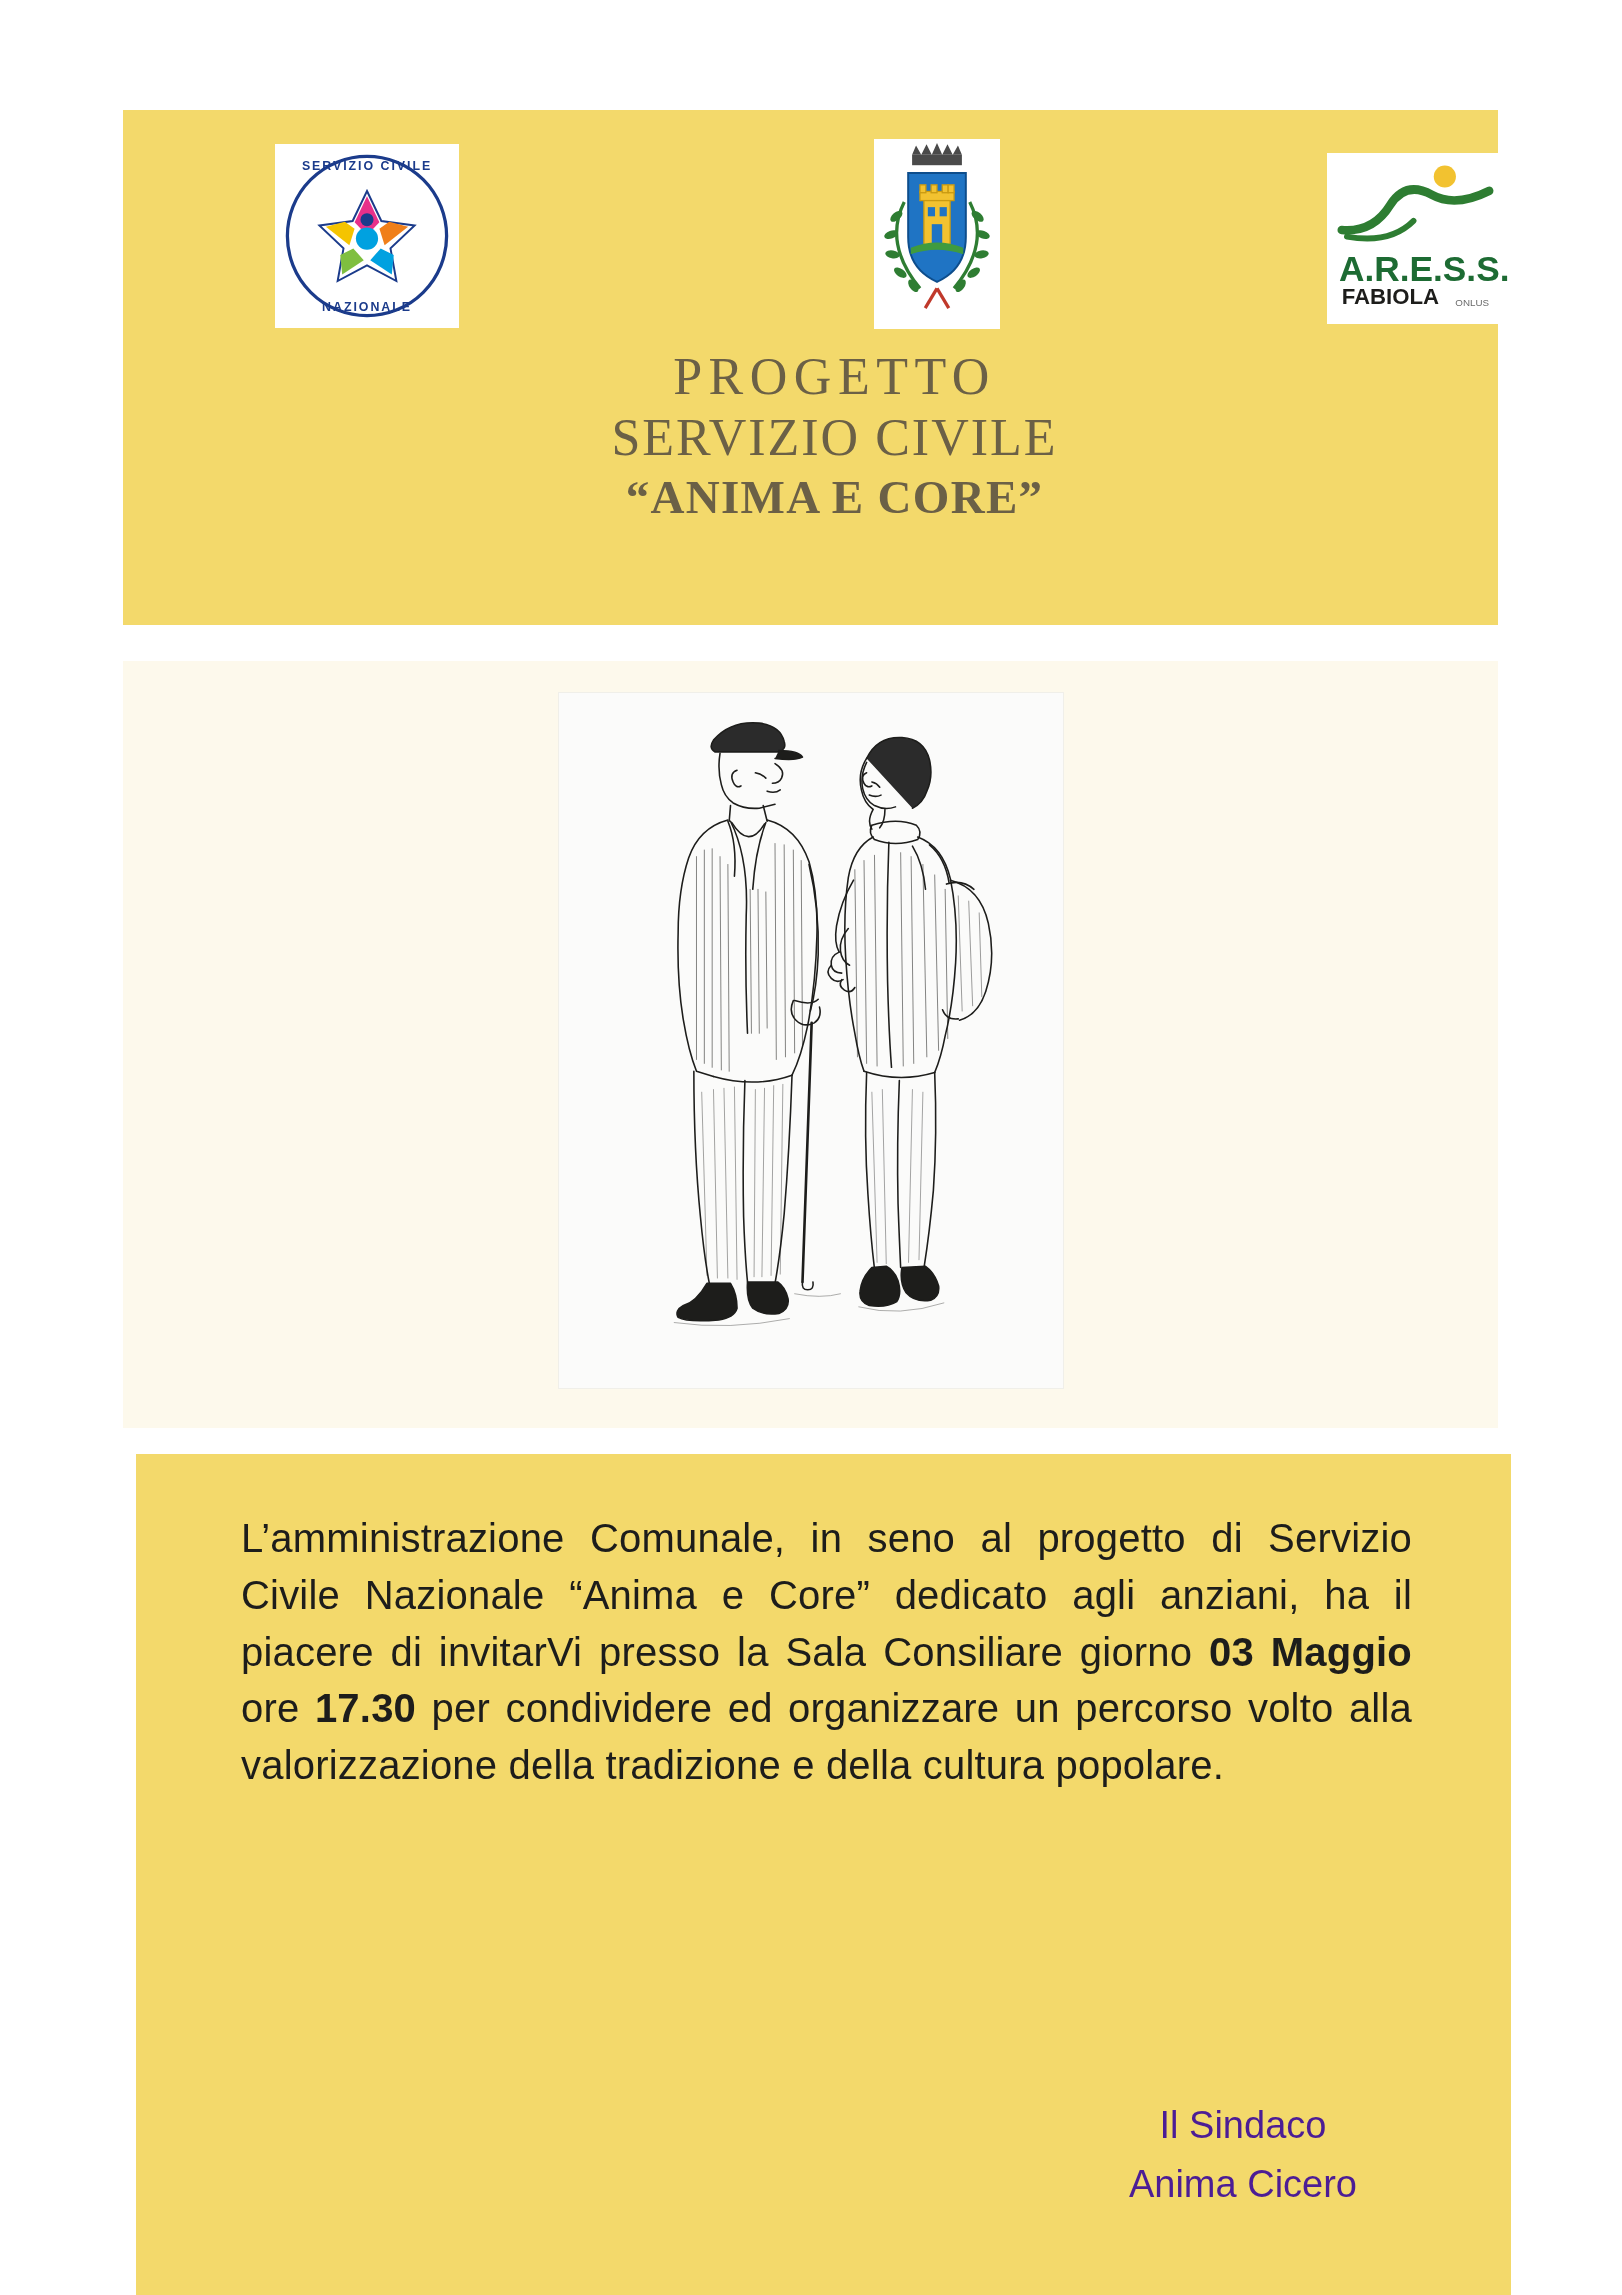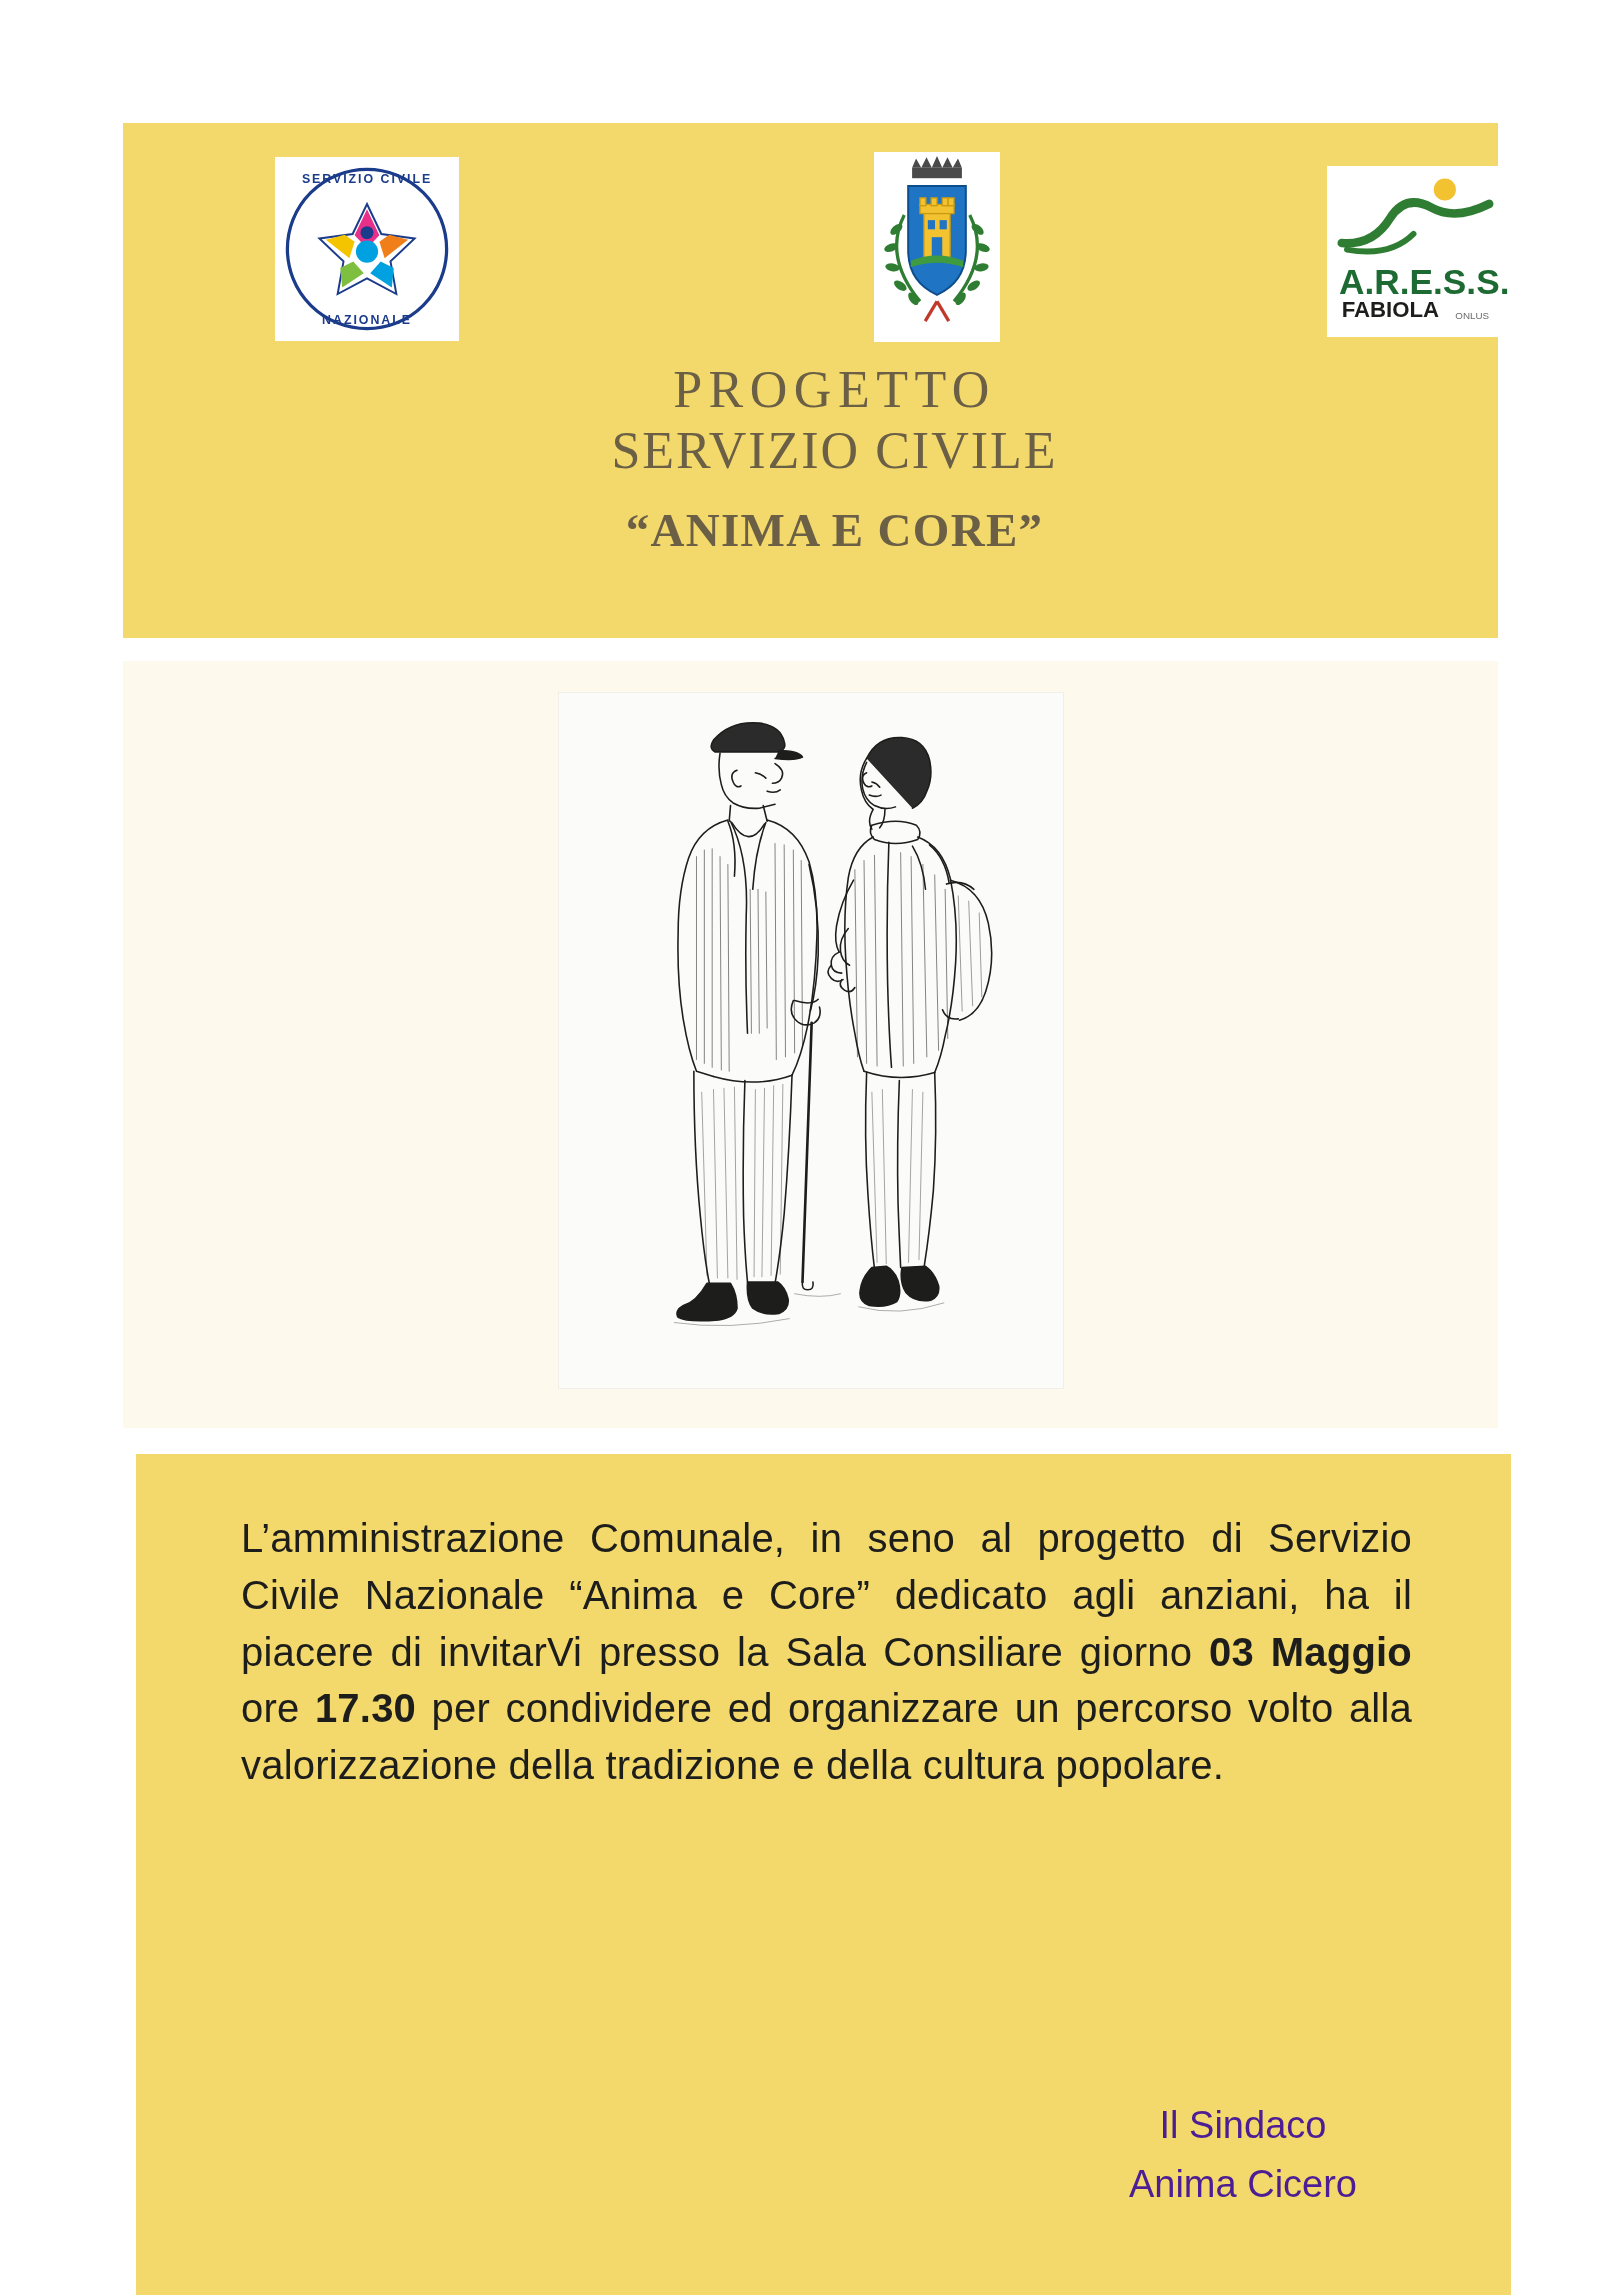--- a/index.html
+++ b/index.html
@@ -20,21 +20,21 @@
     left: 0; top: 0;
     width: 1622px;
     height: 2295px;
     background: #ffffff;
   }
 
   
   .header-band {
     position: absolute;
     left: 123px;
-    top: 123px;
+    top: 110px;
     width: 1375px;
     height: 515px;
     background: #f3d96b;
   }
 
   .logos {
     position: absolute;
     left: 0;
     top: 34px;
     width: 100%;
@@ -76,21 +76,20 @@
     line-height: 1.18;
     color: #6b6046;
   }
   .title-line3 {
     font-family: "Liberation Serif", serif;
     font-size: 47px;
     font-weight: bold;
     letter-spacing: 1.3px;
     line-height: 1.22;
     color: #6b6046;
-    margin-top: 20px;
   }
 
   
   .image-band {
     position: absolute;
     left: 123px;
     top: 661px;
     width: 1375px;
     height: 767px;
     background: #fdf9ec;

